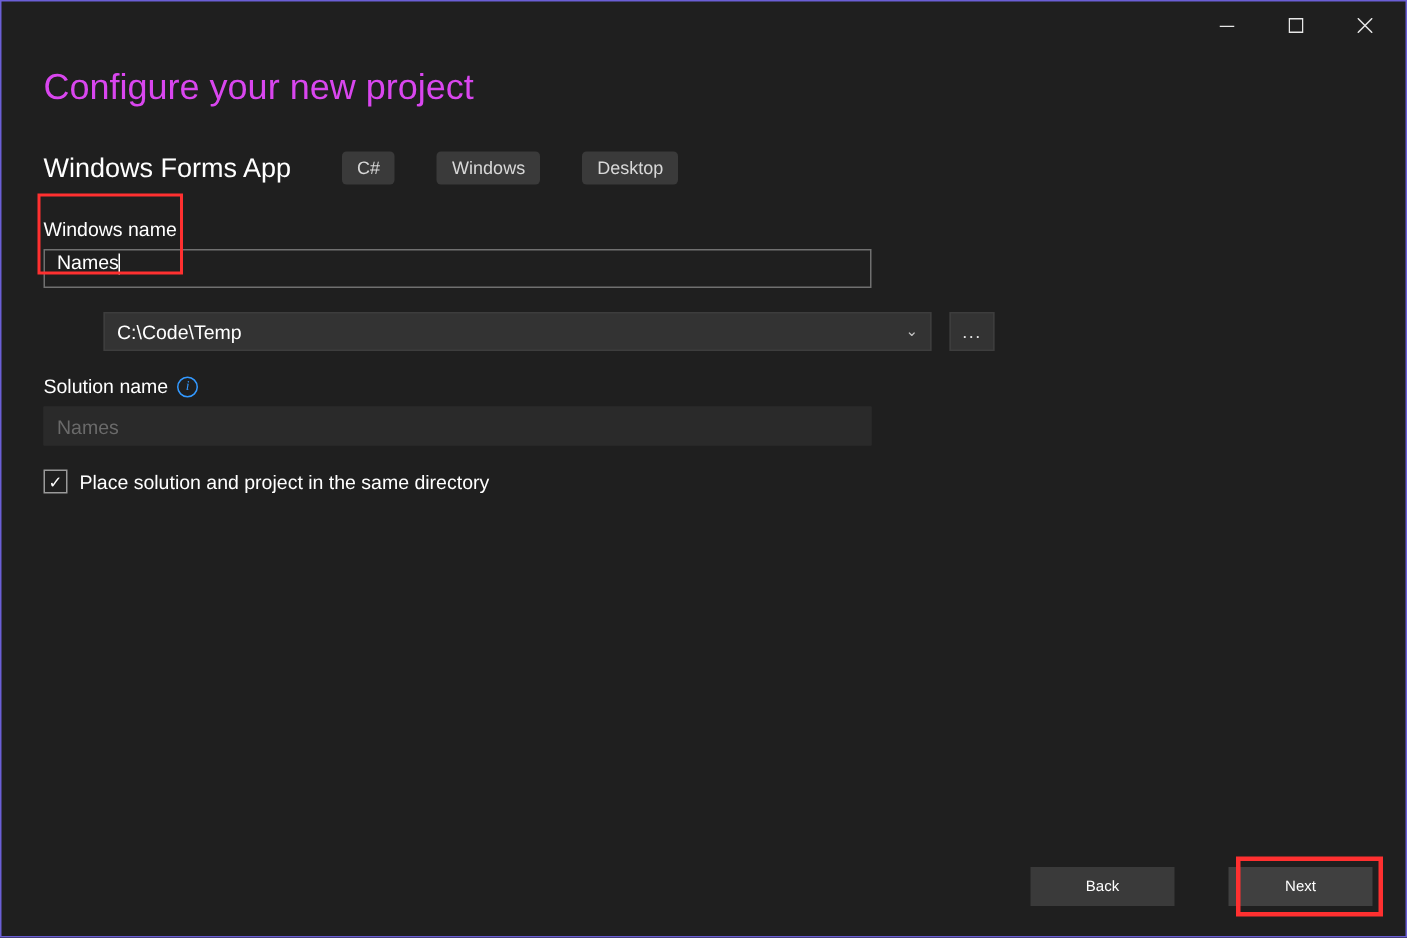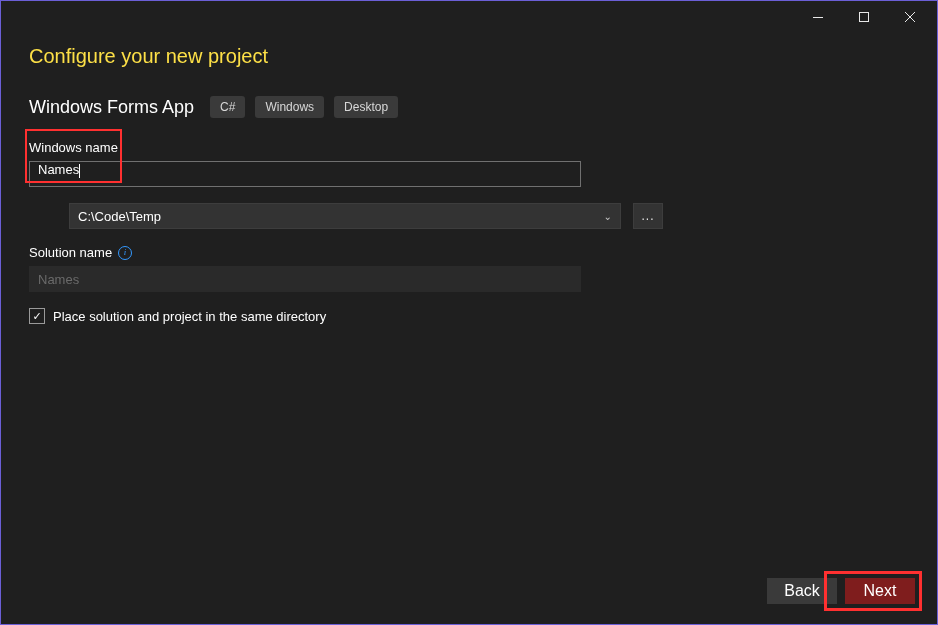--- a/index.html
+++ b/index.html
@@ -31,29 +31,29 @@
       align-items: center;
       justify-content: center;
       color: #e8e8e8;
       font-size: 10px;
       cursor: pointer;
     }
     .content {
       padding: 12px 28px 0 28px;
     }
     .page-title {
-      font-size: 20px;
+      font-size: 24px;
       font-weight: 400;
-      color: #fde047;
+      color: #d946ef;
       margin-bottom: 28px;
     }
     .template-row {
       display: flex;
       align-items: center;
-      gap: 10px;
+      gap: 28px;
       margin-bottom: 22px;
     }
     .template-name {
       font-size: 18px;
       font-weight: 400;
       color: #ffffff;
       margin-right: 6px;
     }
     .tag {
       background: #3a3a3a;
@@ -174,35 +174,36 @@
       color: #e0e0e0;
     }
     .footer {
       position: absolute;
       bottom: 20px;
       right: 22px;
       display: flex;
       gap: 8px;
     }
     .btn {
-      width: 70px;
-      height: 26px;
-      display: flex;
-      align-items: center;
-      justify-content: center;
-      font-size: 16px;
+      width: 96px;
+      height: 26px;
+      display: flex;
+      align-items: center;
+      justify-content: center;
+      font-size: 10px;
       cursor: pointer;
       border: none;
+      margin-left: 28px;
     }
     .btn-back {
       background: #3a3a3a;
       color: #ffffff;
     }
     .btn-next {
-      background: #7f1d1d;
+      background: #404040;
       color: #ffffff;
     }
     .hl-red-1 {
       position: absolute;
       border: 2px solid #ff3030;
       pointer-events: none;
       left: 24px;
       top: 128px;
       width: 97px;
       height: 54px;

